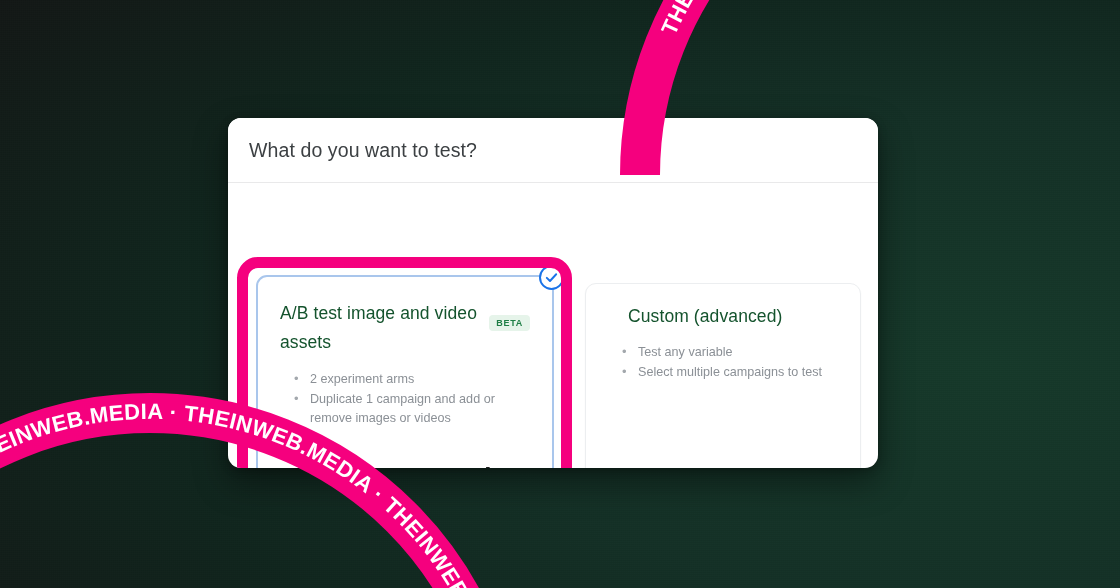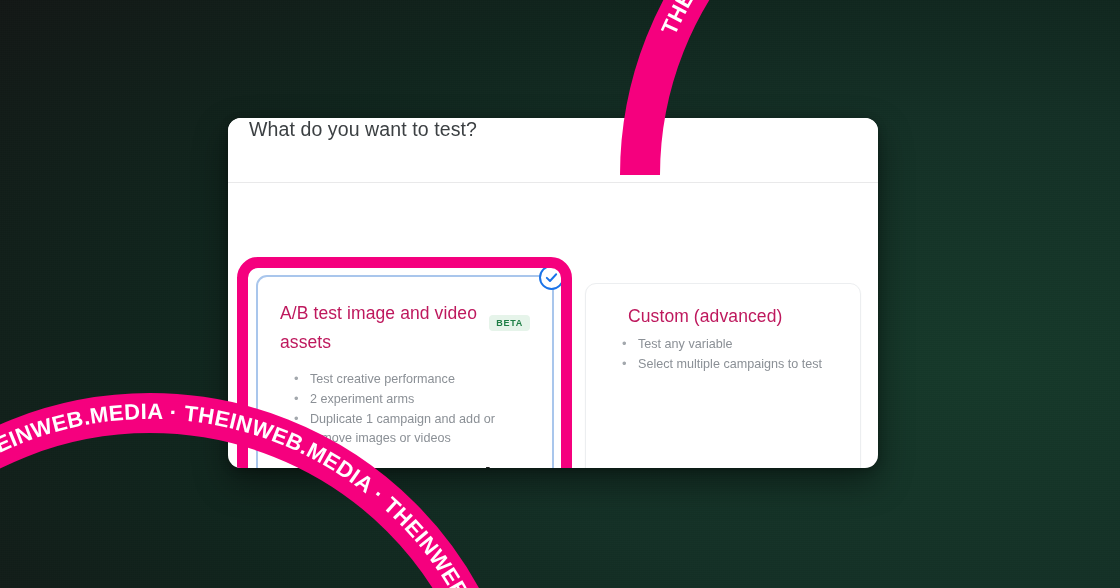--- a/index.html
+++ b/index.html
@@ -43,20 +43,21 @@
     background: #ffffff;
     border-radius: 13px;
     box-shadow: 0 14px 34px rgba(0,0,0,.42), 0 2px 8px rgba(0,0,0,.25);
     overflow: hidden;
   }
 
   #dialog-header {
     height: 65px;
     padding: 0 21px;
     display: flex;
+    align-items: center;
     border-bottom: 1px solid #e9e9ea;
     background: #fff;
   }
 
   #dialog-title {
     font-size: 19.5px;
     font-weight: 400;
     color: #3c4043;
     letter-spacing: .1px;
   }
@@ -114,21 +115,21 @@
   .card-head {
     display: flex;
     align-items: flex-start;
     justify-content: space-between;
     gap: 10px;
   }
 
   .card-title {
     font-size: 17.5px;
     font-weight: 500;
-    color: #be185d;
+    color: #14532d;
     line-height: 1.63;
     letter-spacing: .1px;
     max-width: 200px;
   }
 
   #card-custom .card-title {
     line-height: 1.2;
     max-width: 100%;
     margin-left: 20px;
   }
@@ -145,21 +146,21 @@
     border-radius: 4px;
     line-height: 1;
   }
 
   .feature-list {
     list-style: none;
     margin-top: 14px;
     padding-left: 2px;
   }
 
-  #card-custom .feature-list { margin-top: 8px; }
+  #card-custom .feature-list { margin-top: 16px; }
 
   .feature-list li {
     position: relative;
     padding-left: 28px;
     font-size: 12.6px;
     line-height: 1.52;
     color: #8b9096;
     margin-bottom: 1px;
   }
 
@@ -246,21 +247,20 @@
             <path d="M4.5 12.6 L9.6 17.6 L19.5 6.8" fill="none" stroke="#1a73e8" stroke-width="3.1" stroke-linecap="round" stroke-linejoin="round"></path>
           </svg>
         </div>
 
         <div class="card-head">
           <div class="card-title">A/B test image and video assets</div>
           <div class="beta-badge">BETA</div>
         </div>
 
         <ul class="feature-list">
-          <li>Test creative performance</li>
           <li>2 experiment arms</li>
           <li>Duplicate 1 campaign and add or remove images or videos</li>
         </ul>
 
         <div id="name-overlay">Thomas Eccel</div>
       </div>
 
       <div id="card-custom" class="option-card">
 
         <div class="card-head">

